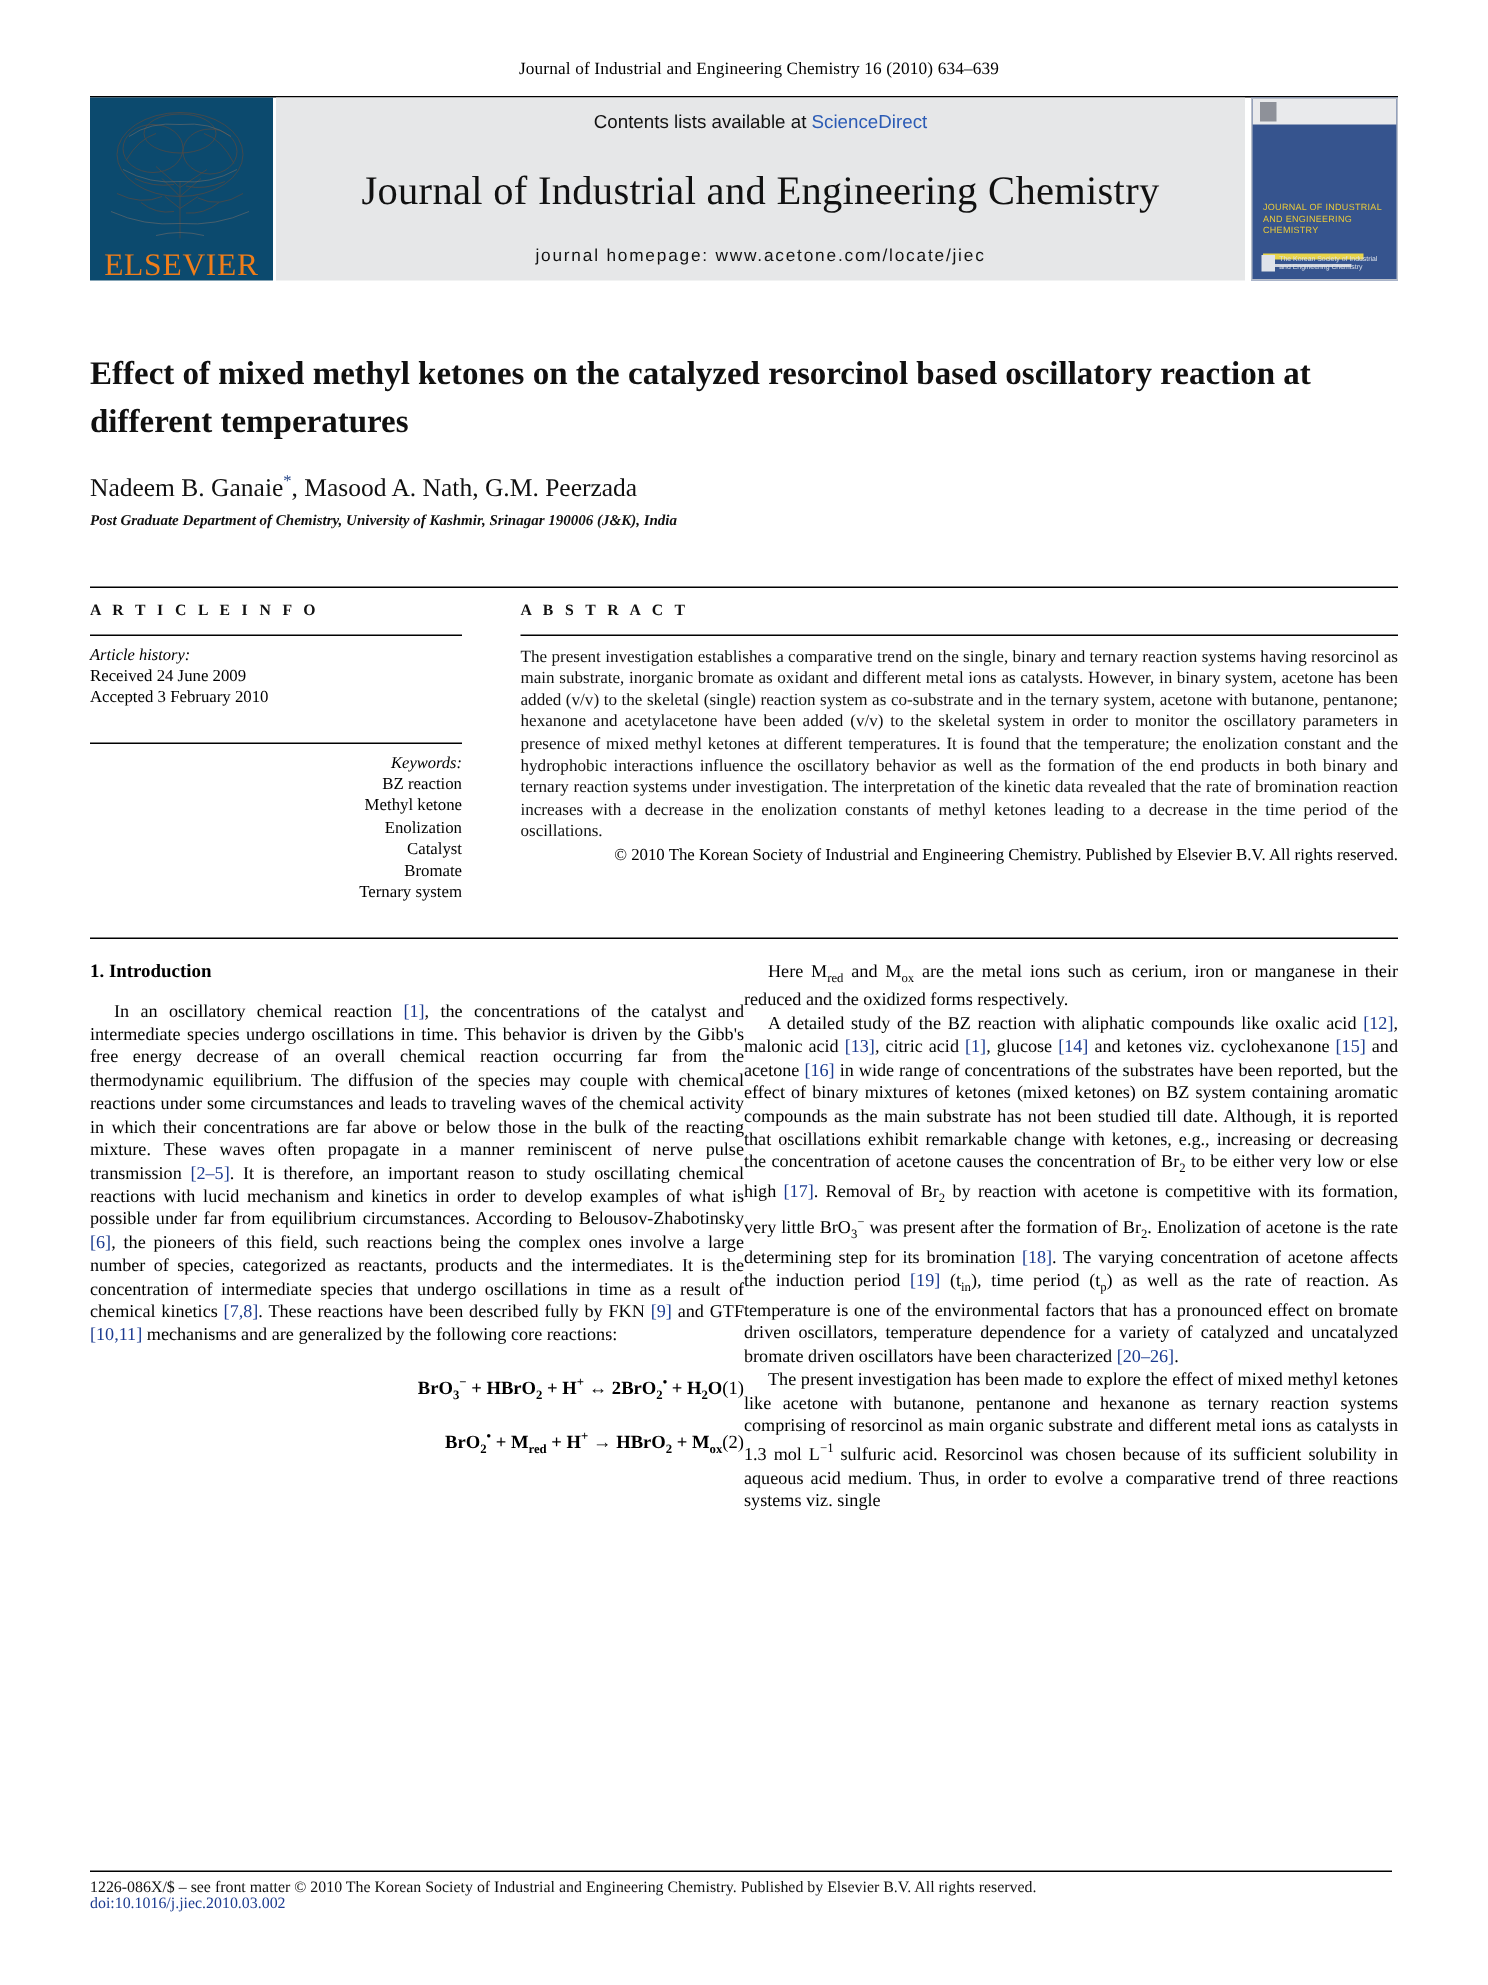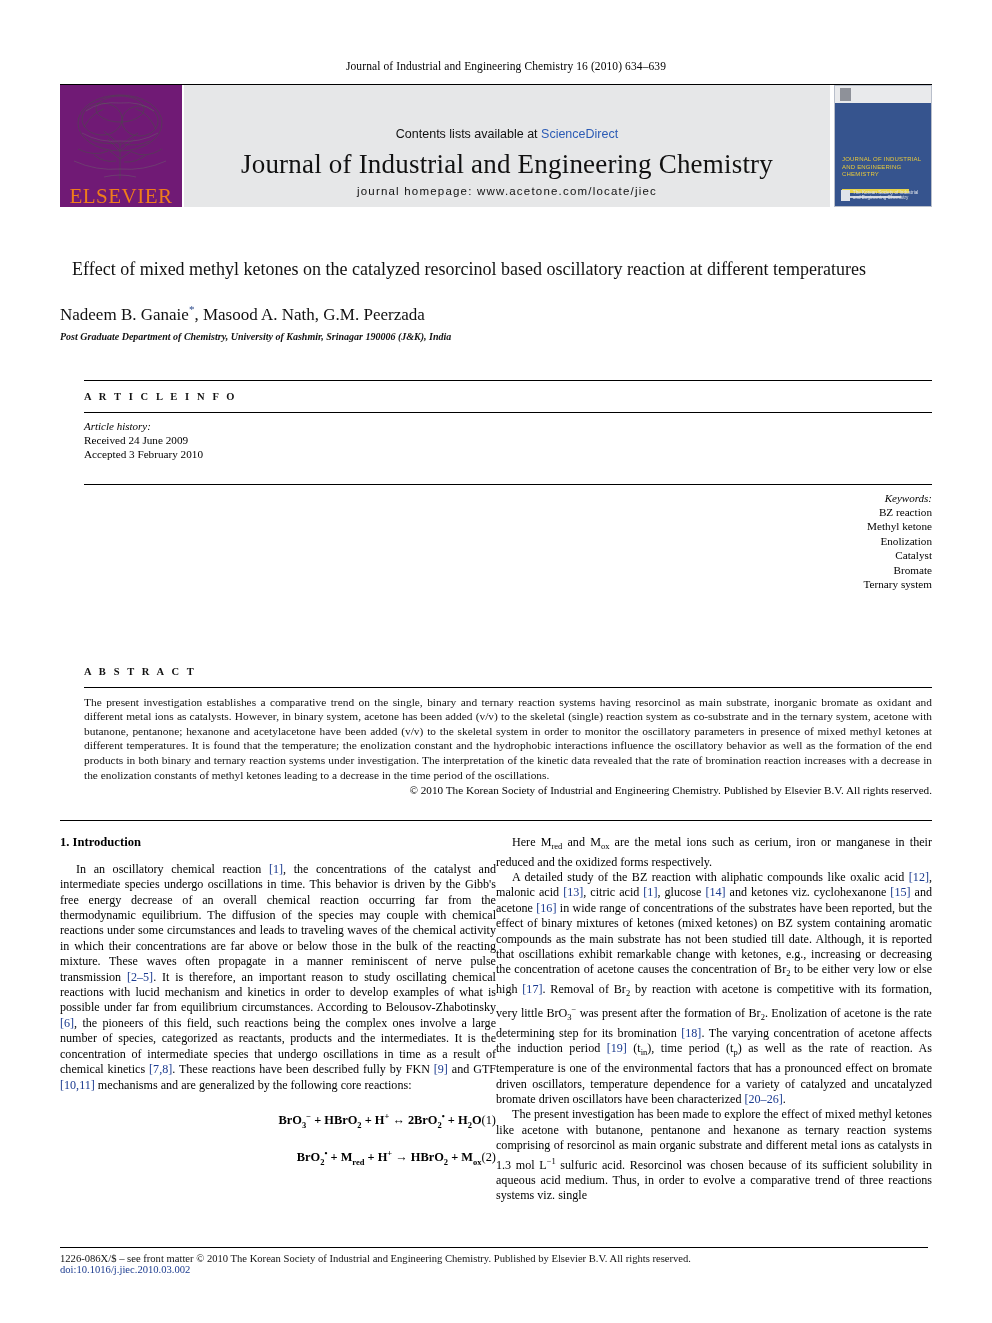--- a/index.html
+++ b/index.html
@@ -18,39 +18,39 @@
   .page {
     position: relative;
     width: 992px;
     height: 1323px;
     padding: 0;
   }
   .running-head {
     text-align: center;
     font-size: 11.5px;
     font-family: "Liberation Serif", serif;
-    padding-top: 60px;
+    padding-top: 40px;
     letter-spacing: 0.1px;
     margin-left: 20px;
   }
 
   
   .masthead {
     margin: 12px 60px 0 60px;
     border-top: 1.6px solid #000;
     padding-top: 0;
     display: flex;
     align-items: stretch;
     height: 122px;
   }
   .elsevier-logo {
     width: 122px;
     flex: 0 0 122px;
     position: relative;
-    background: #701a75;
+    background: #0c4a6e;
     overflow: hidden;
   }
   .elsevier-tree {
     position: absolute;
     top: 4px; left: 4px;
     width: 112px; height: 92px;
   }
   .elsevier-word {
     position: absolute;
     bottom: -2px;
@@ -70,21 +70,20 @@
     flex-direction: column;
     justify-content: space-between;
     padding: 9px 0 10px 0;
     margin-left: 2px;
   }
   .contents-line {
     text-align: center;
     font-family: "Liberation Sans", sans-serif;
     font-size: 12.5px;
     color: #111;
-    margin-top: 33px;
   }
   .contents-line .sd {
     color: #2b5bb5;
   }
   .journal-title {
     text-align: center;
     font-family: "Liberation Serif", serif;
     font-size: 27px;
     color: #111;
     letter-spacing: 0.2px;
@@ -158,25 +157,25 @@
     line-height: 5.6px;
     color: #dfe3ea;
   }
 
   
   .title-block {
     margin: 46px 60px 0 60px;
   }
   .paper-title {
     font-family: "Liberation Serif", serif;
-    font-size: 18px;
+    font-size: 22px;
     line-height: 32px;
-    font-weight: 400;
-    color: #111;
-    margin: 12px;
+    font-weight: 700;
+    color: #111;
+    margin: 0;
   }
   .authors {
     margin-top: 18px;
     font-family: "Liberation Serif", serif;
     font-size: 17px;
     color: #111;
   }
   .authors .corr-star {
     color: #2b4a8b;
     font-size: 11px;
@@ -186,26 +185,25 @@
     margin-top: 6px;
     font-family: "Liberation Serif", serif;
     font-style: italic;
     font-weight: bold;
     font-size: 10px;
     color: #111;
   }
 
   
   .info-abstract {
-    margin: 38px 60px 0 84px;
+    margin: 38px 60px 0 60px;
     border-top: 1.6px solid #000;
     padding-top: 10px;
     display: flex;
-    gap: 27px;
-    flex-direction: column;
+    gap: 39px;
   }
   .col-info {
     flex: 0 0 248px;
   }
   .col-abstract {
     flex: 1 1 auto;
   }
   .sec-label {
     font-family: "Liberation Serif", serif;
     font-weight: bold;

